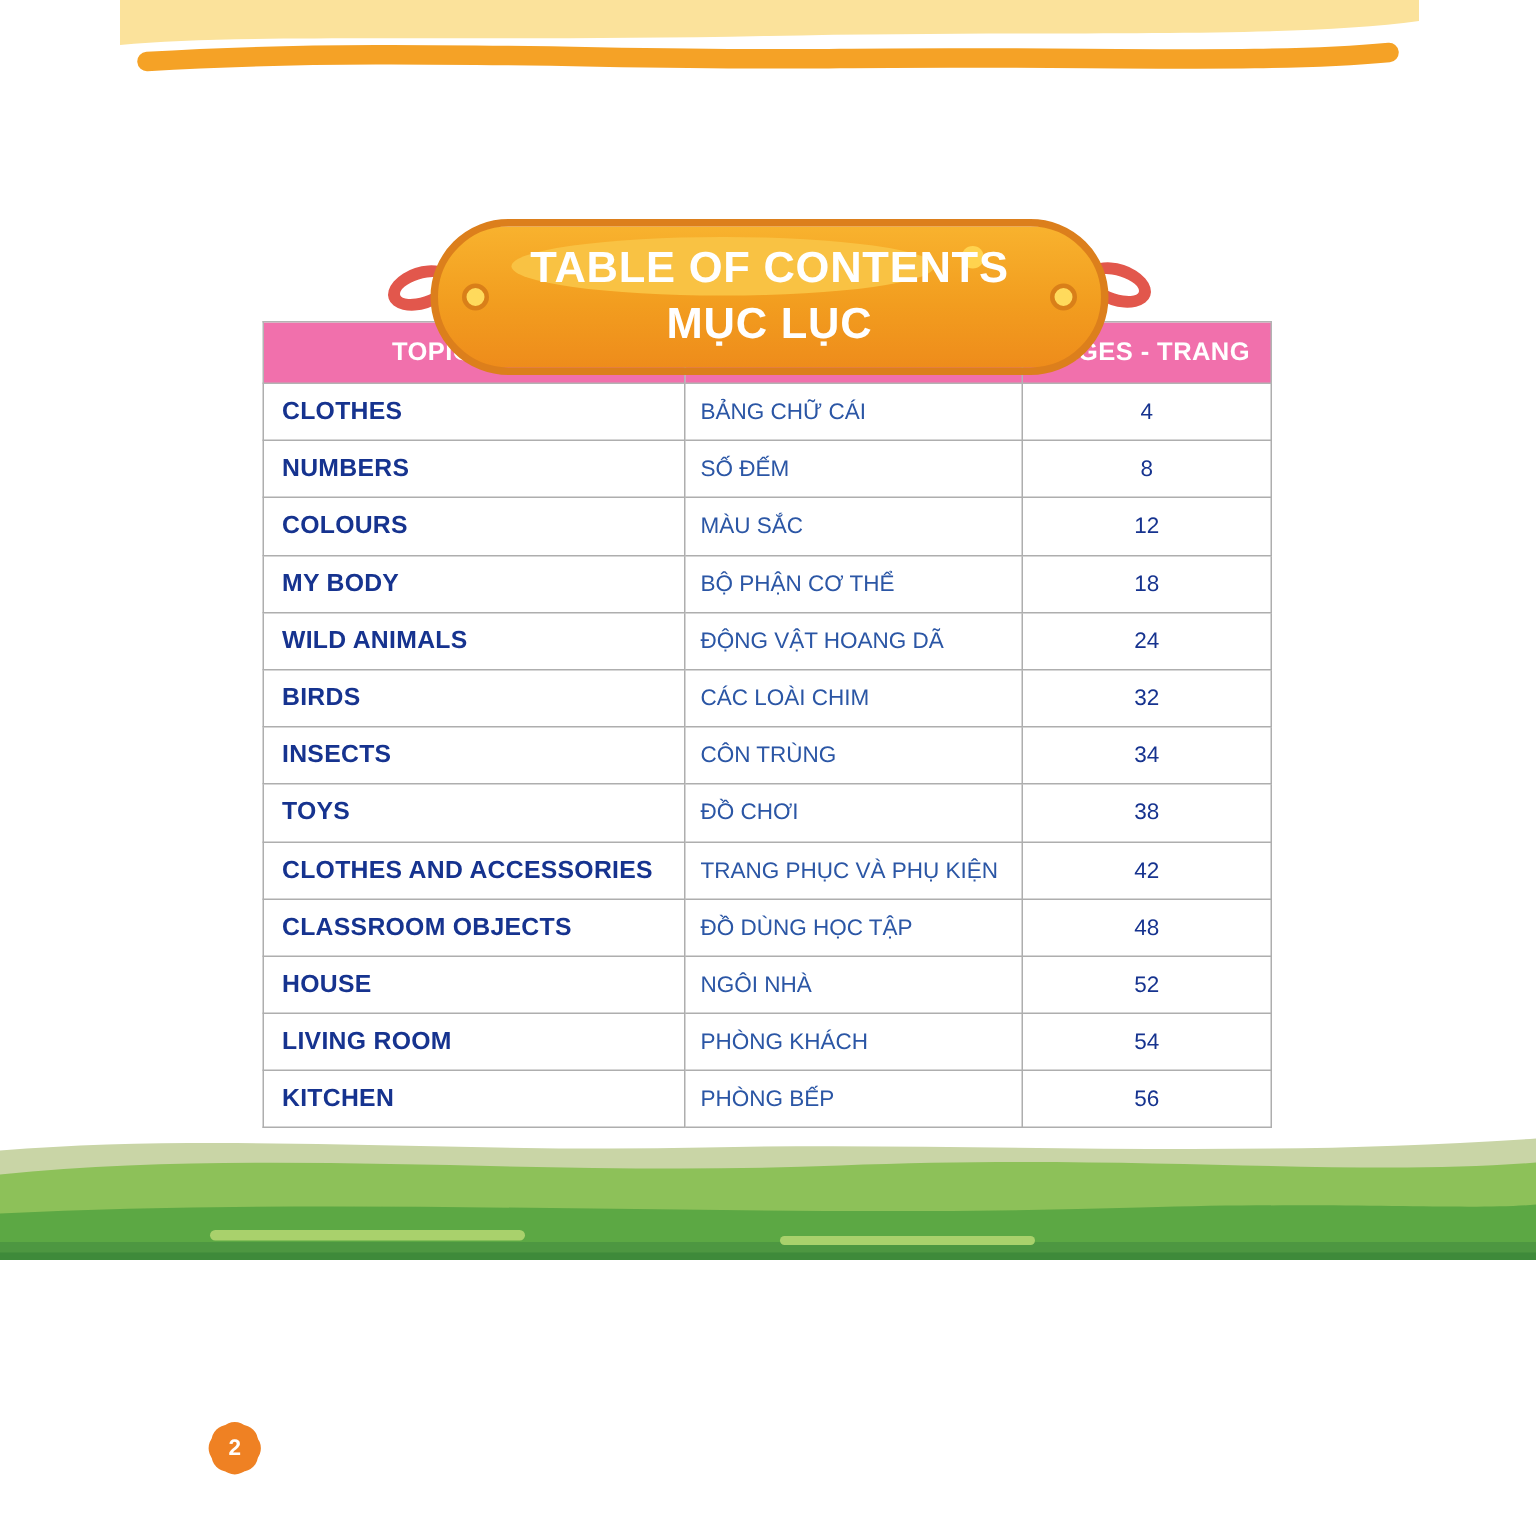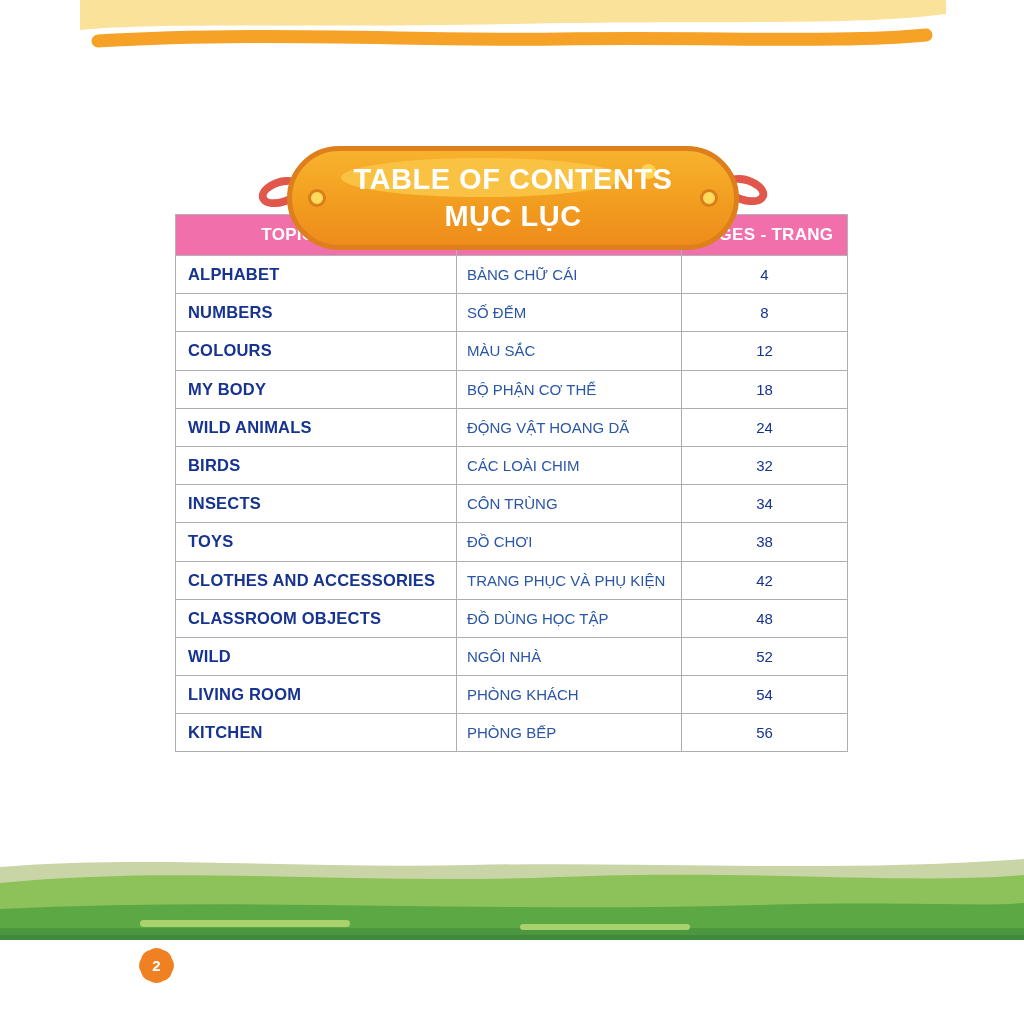--- a/index.html
+++ b/index.html
@@ -6,21 +6,21 @@
     --header-pink:#F170AC;
     --topic-blue:#16338F;
     --viet-blue:#2B56A5;
     --badge-orange:#F3A124;
     --badge-border:#DC7F1C;
     --loop-red:#E2574C;
   }
   *{margin:0;padding:0;box-sizing:border-box;}
   html,body{width:1024px;height:1024px;background:#fff;overflow:hidden;
     font-family:"Liberation Sans", sans-serif;}
-  .page{position:relative;width:1024px;height:940px;background:#fff;}
+  .page{position:relative;width:1024px;height:840px;background:#fff;}
 
   
   .top-deco{position:absolute;top:0;left:0;width:1024px;height:60px;}
 
   
   .sign-wrap{position:absolute;top:70px;left:0;width:1024px;height:115px;}
   .loop{position:absolute;width:46px;height:28px;border:8px solid var(--loop-red);
     border-radius:50%;z-index:1;background:transparent;}
   .loop-left{left:258px;top:108px;transform:rotate(-18deg);}
   .loop-right{left:722px;top:106px;transform:rotate(18deg);}
@@ -96,21 +96,21 @@
     </colgroup>
     <thead>
       <tr>
         <th>TOPIC NAME</th>
         <th>TÊN CHỦ ĐỀ</th>
         <th>PAGES - TRANG</th>
       </tr>
     </thead>
     <tbody id="toc-body">
         <tr>
-          <td class="col-topic">ALPHABET</td>
+          <td class="col-topic">CLOTHES</td>
           <td class="col-viet">BẢNG CHỮ CÁI</td>
           <td class="col-page">4</td>
         </tr>
         <tr>
           <td class="col-topic">NUMBERS</td>
           <td class="col-viet">SỐ ĐẾM</td>
           <td class="col-page">8</td>
         </tr>
         <tr>
           <td class="col-topic">COLOURS</td>
@@ -146,21 +146,21 @@
           <td class="col-topic">CLOTHES AND ACCESSORIES</td>
           <td class="col-viet">TRANG PHỤC VÀ PHỤ KIỆN</td>
           <td class="col-page">42</td>
         </tr>
         <tr>
           <td class="col-topic">CLASSROOM OBJECTS</td>
           <td class="col-viet">ĐỒ DÙNG HỌC TẬP</td>
           <td class="col-page">48</td>
         </tr>
         <tr>
-          <td class="col-topic">WILD</td>
+          <td class="col-topic">HOUSE</td>
           <td class="col-viet">NGÔI NHÀ</td>
           <td class="col-page">52</td>
         </tr>
         <tr>
           <td class="col-topic">LIVING ROOM</td>
           <td class="col-viet">PHÒNG KHÁCH</td>
           <td class="col-page">54</td>
         </tr>
         <tr>
           <td class="col-topic">KITCHEN</td>

